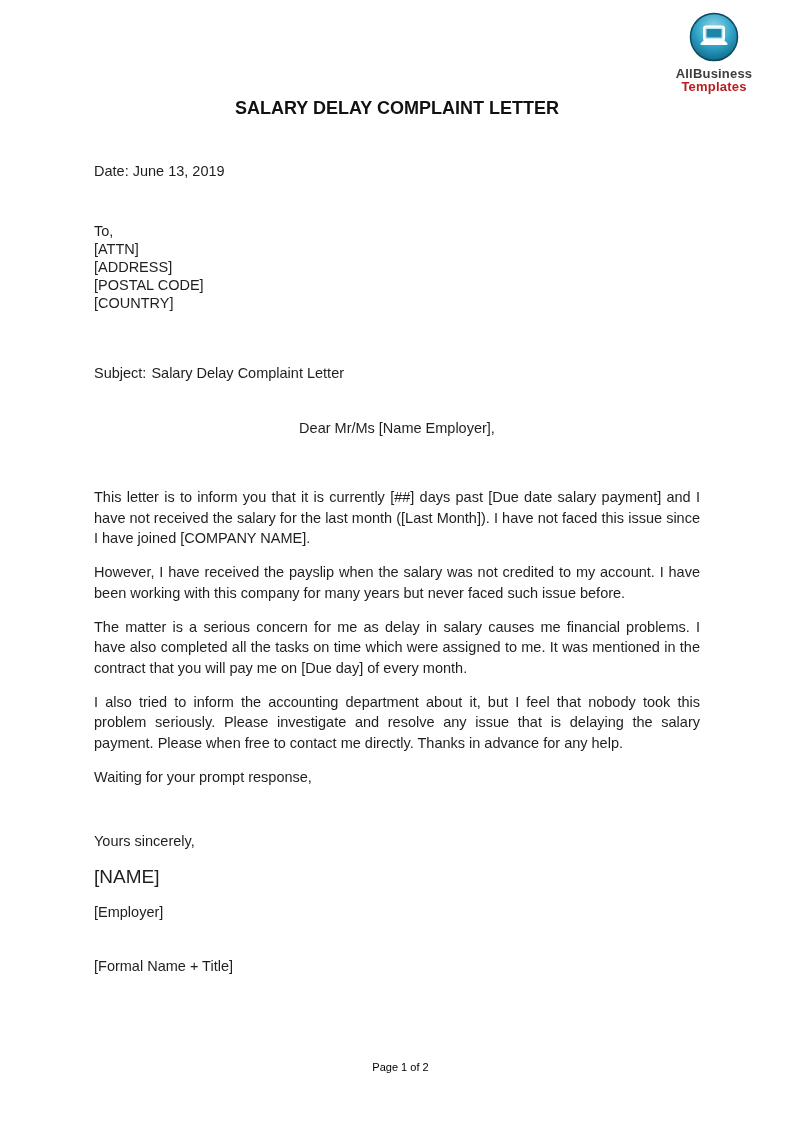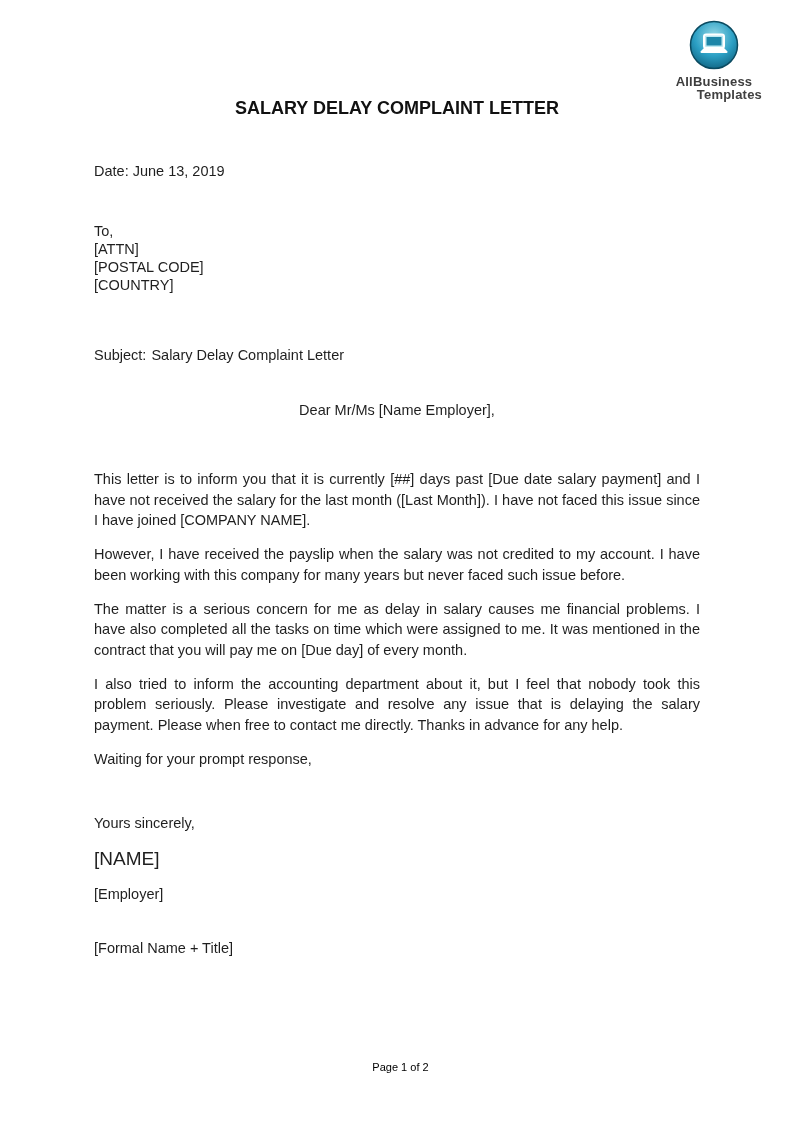--- a/index.html
+++ b/index.html
@@ -13,34 +13,34 @@
     font-family: "Liberation Sans", sans-serif;
     color: #1f1f1f;
     overflow: hidden;
   }
   .content {
     padding: 98px 93px 0 94px;
   }
   
   .logo {
     position: absolute;
-    top: 20px;
+    top: 12px;
     right: 31px;
     width: 96px;
     text-align: center;
   }
   .logo-circle { display: block; margin: 0 auto 1px; }
   .logo-text {
     font-weight: bold;
     font-size: 13px;
     line-height: 13px;
     color: #3d3d3d;
     letter-spacing: 0.2px;
   }
-  .logo-text .line2 { color: #404040; text-align: right; }
+  .logo-text .line2 { color: #b91c1c; }
 
   
   .title {
     text-align: center;
     font-size: 18px;
     font-weight: bold;
     color: #111111;
     line-height: 21px;
   }
   .date-line {
@@ -124,20 +124,21 @@
 
   <div class="content">
 
     <div class="title">SALARY DELAY COMPLAINT LETTER</div>
 
     <div class="date-line">Date: June 13, 2019</div>
 
     <div class="recipient-block">
       <div>To,</div>
       <div>[ATTN]</div>
+      <div>[ADDRESS]</div>
       <div>[POSTAL CODE]</div>
       <div>[COUNTRY]</div>
     </div>
 
     <div class="subject-line">
       <span class="subject-label">Subject:</span><span>Salary Delay Complaint Letter</span>
     </div>
 
     <div class="salutation">Dear Mr/Ms [Name Employer],</div>
 

